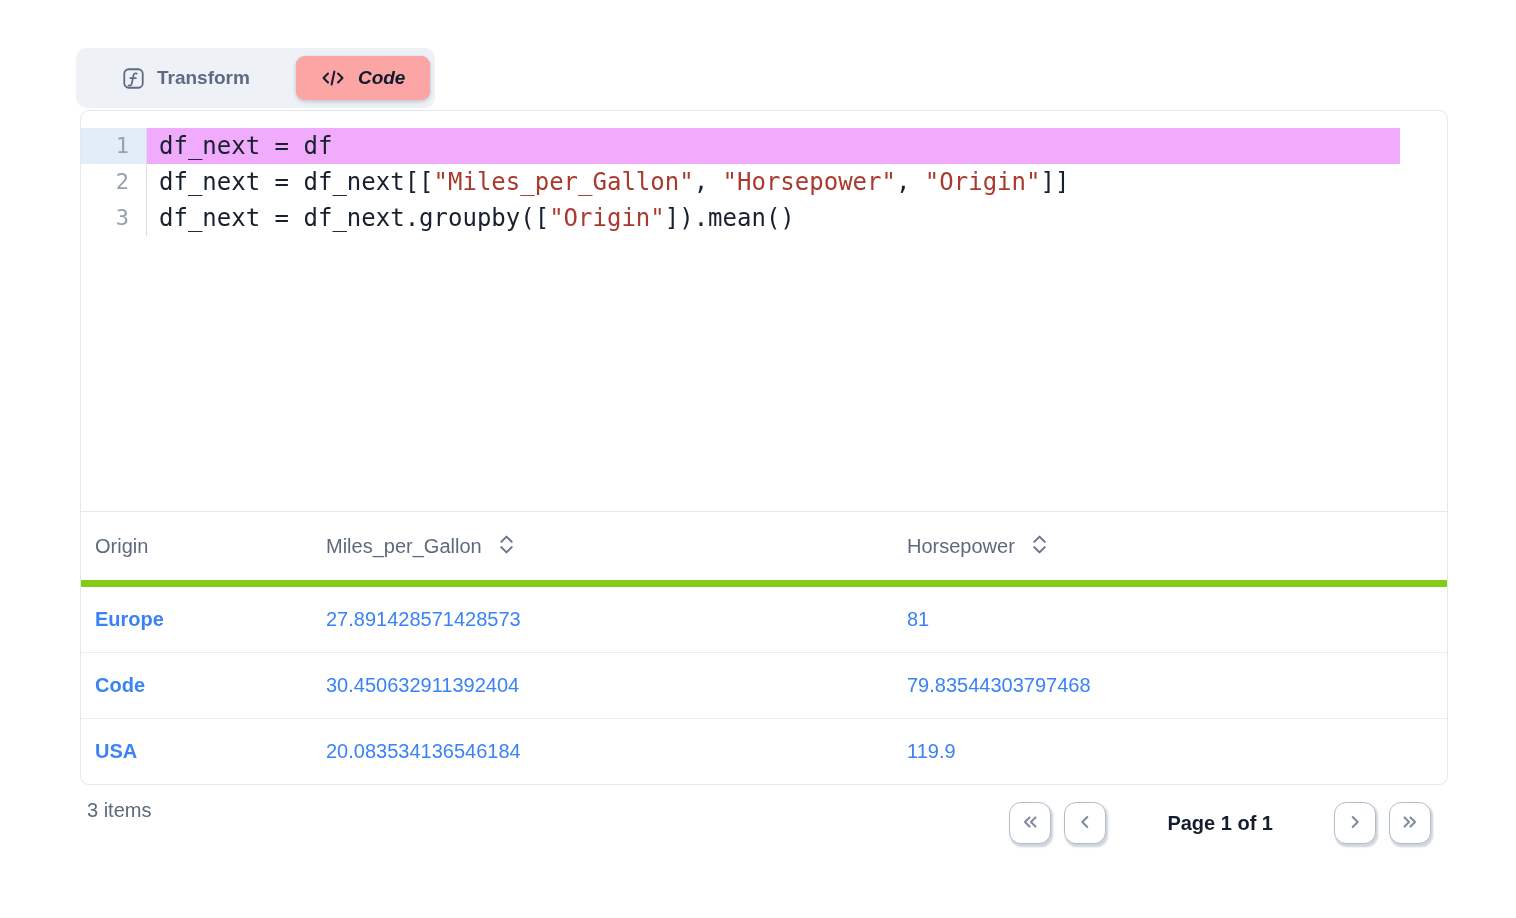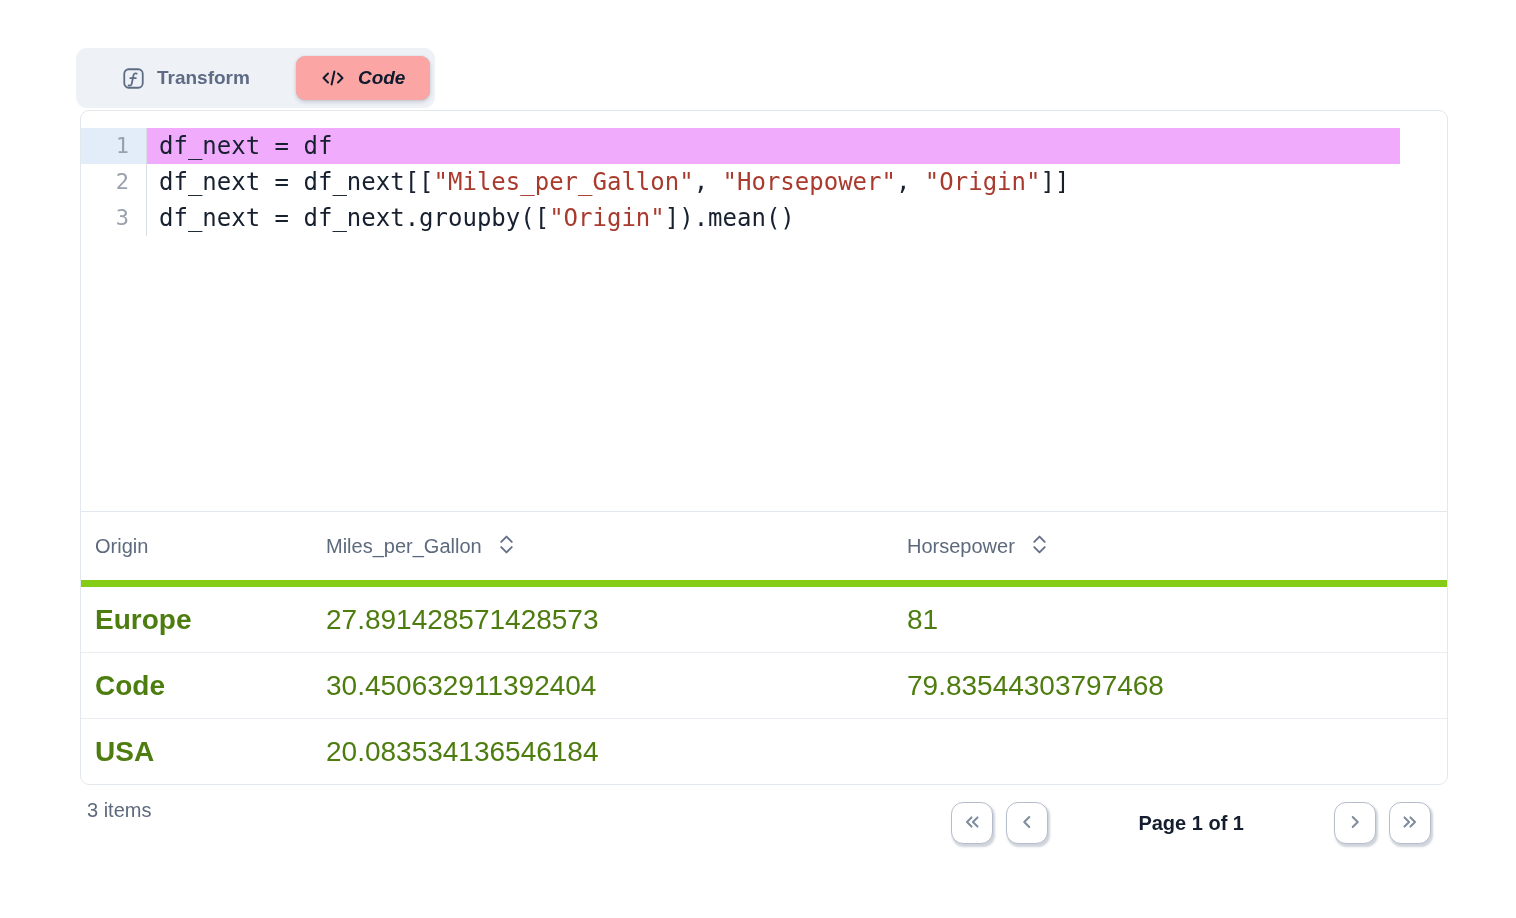--- a/index.html
+++ b/index.html
@@ -68,42 +68,42 @@
     height: 75px; border-bottom: 7px solid #84cc16;
     color: #5d6a7d; font-size: 20px; font-weight: 400;
   }
   .header-cell { display: flex; align-items: center; gap: 17px; }
   .sort-btn {
     background: none; border: none; padding: 0; margin: 0;
     display: flex; align-items: center; cursor: pointer;
   }
   .tbody .trow {
     height: 66px; border-bottom: 1px solid #e9edf2;
-    font-size: 28px; color: #4d7c0f;
+    font-size: 20px; color: #3b82f6;
   }
   .tbody .trow:last-child { height: 65px; border-bottom: none; }
   .cell-origin { font-weight: 700; }
 
   
   .table-footer {
     position: absolute; left: 73px; top: 799px; width: 1368px; height: 48px;
     display: flex; 
   }
   .items-count { padding-left: 14px; color: #5d6a7d; font-size: 20px; }
   .pagination { margin-left: auto; display: flex; align-items: center; padding-right: 10px; }
   .pg-btn {
     width: 42px; height: 42px; background: #ffffff;
     border: 1px solid #b5bdca; border-radius: 12px;
     display: flex; align-items: center; justify-content: center;
     box-shadow: 1.5px 2.5px 2px rgba(148,158,175,0.45);
     cursor: pointer; padding: 0;
   }
   .pg-btn + .pg-btn { margin-left: 13px; }
   .page-label {
-    margin: 0 90px; font-size: 20px; font-weight: 600; color: #141e2e;
+    margin: 0 61px; font-size: 20px; font-weight: 600; color: #141e2e;
   }
 </style>
 </head>
 <body>
 
 <div class="tabbar">
   <div class="tab tab-inactive">
     <span>
       <svg class="fn-icon-svg" width="21" height="21" viewBox="0 0 20 20" fill="none" stroke="#5e6b85" stroke-width="1.7" stroke-linecap="round" stroke-linejoin="round">
         <rect x="1.2" y="1.2" width="17.6" height="17.6" rx="4.2"></rect>
@@ -177,20 +177,21 @@
           <div>81</div>
         </div>
         <div class="trow">
           <div class="cell-origin">Code</div>
           <div>30.450632911392404</div>
           <div>79.83544303797468</div>
         </div>
         <div class="trow">
           <div class="cell-origin">USA</div>
           <div>20.083534136546184</div>
+          <div>119.9</div>
         </div>
       </div>
   </div>
 </div>
 
 <div class="table-footer">
   <span class="items-count">3 items</span>
   <div class="pagination">
     <button class="pg-btn">
       <span>

